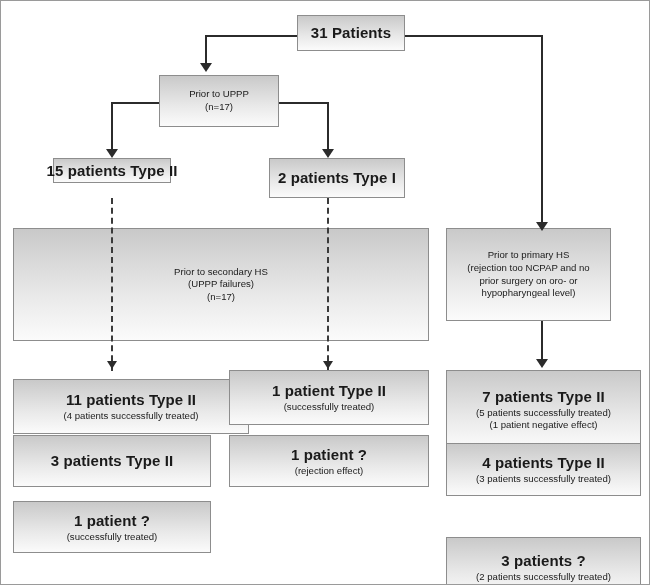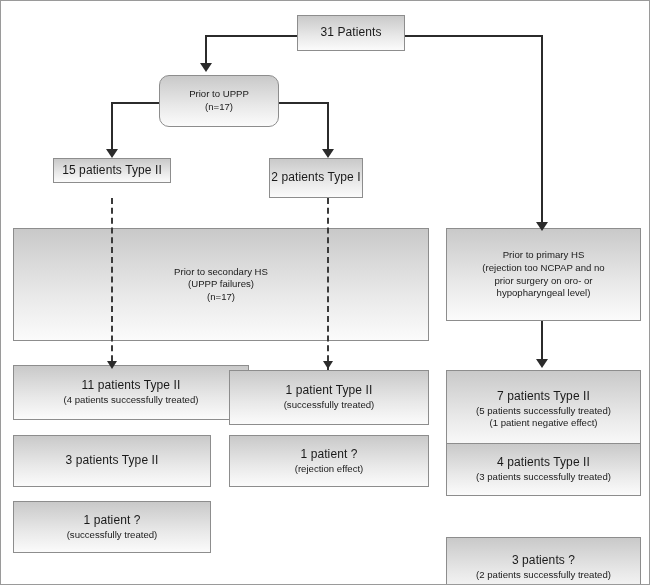--- a/index.html
+++ b/index.html
@@ -23,21 +23,21 @@
     display:flex;
     flex-direction:column;
     align-items:center;
     justify-content:center;
     text-align:center;
     color:#1a1a1a;
     line-height:1.32;
     z-index:3;
   }
   .box .ln{display:block;white-space:nowrap;}
-  .b-title{font-weight:normal;font-size:12px;letter-spacing:.1px;}
+  .b-title{font-weight:bold;font-size:15px;letter-spacing:.1px;}
   .b-sub{font-weight:normal;font-size:9.6px;}
   .b-plain{font-weight:normal;font-size:9.6px;}
 
   
   .panel{z-index:1;}
 
   
   .ln-v,.ln-h{position:absolute;background:#2b2b2b;z-index:2;}
   .ln-v{width:2px;}
   .ln-h{height:2px;}
@@ -88,47 +88,47 @@
   <div class="dash" style="left:110px;top:197px;height:173px;"></div>
   <div class="arrow-sm" style="left:106px;top:360px;"></div>
 
   <div class="dash" style="left:326px;top:197px;height:173px;"></div>
   <div class="arrow-sm" style="left:322px;top:360px;"></div>
 
   <div class="box" style="left:296px;top:14px;width:108px;height:36px;">
     <span class="ln b-title">31 Patients</span>
   </div>
 
-  <div class="box" style="left:158px;top:74px;width:120px;height:52px;border-radius:10px;">
+  <div class="box" style="left:158px;top:74px;width:120px;height:52px;">
     <span class="ln b-plain">Prior to UPPP</span>
     <span class="ln b-plain">(n=17)</span>
   </div>
 
   <div class="box" style="left:52px;top:157px;width:118px;height:25px;">
     <span class="ln b-title">15 patients Type II</span>
   </div>
 
-  <div class="box" style="left:268px;top:157px;width:94px;height:40px;">
+  <div class="box" style="left:268px;top:157px;width:136px;height:40px;">
     <span class="ln b-title">2 patients Type I</span>
   </div>
 
   <div class="box panel" style="left:12px;top:227px;width:416px;height:113px;">
     <span class="ln b-plain">Prior to secondary HS</span>
     <span class="ln b-plain">(UPPP failures)</span>
     <span class="ln b-plain">(n=17)</span>
   </div>
 
-  <div class="box panel" style="left:445px;top:227px;width:195px;height:93px;">
+  <div class="box panel" style="left:445px;top:227px;width:165px;height:93px;">
     <span class="ln b-plain">Prior to primary HS</span>
     <span class="ln b-plain">(rejection too NCPAP and no</span>
     <span class="ln b-plain">prior surgery on oro- or</span>
     <span class="ln b-plain">hypopharyngeal level)</span>
   </div>
 
-  <div class="box" style="left:12px;top:364px;width:236px;height:55px;">
+  <div class="box" style="left:12px;top:378px;width:236px;height:55px;">
     <span class="ln b-title">11 patients Type II</span>
     <span class="ln b-sub">(4 patients successfully treated)</span>
   </div>
 
   <div class="box" style="left:12px;top:434px;width:198px;height:52px;">
     <span class="ln b-title">3 patients Type II</span>
   </div>
 
   <div class="box" style="left:12px;top:500px;width:198px;height:52px;">
     <span class="ln b-title">1 patient ?</span>

